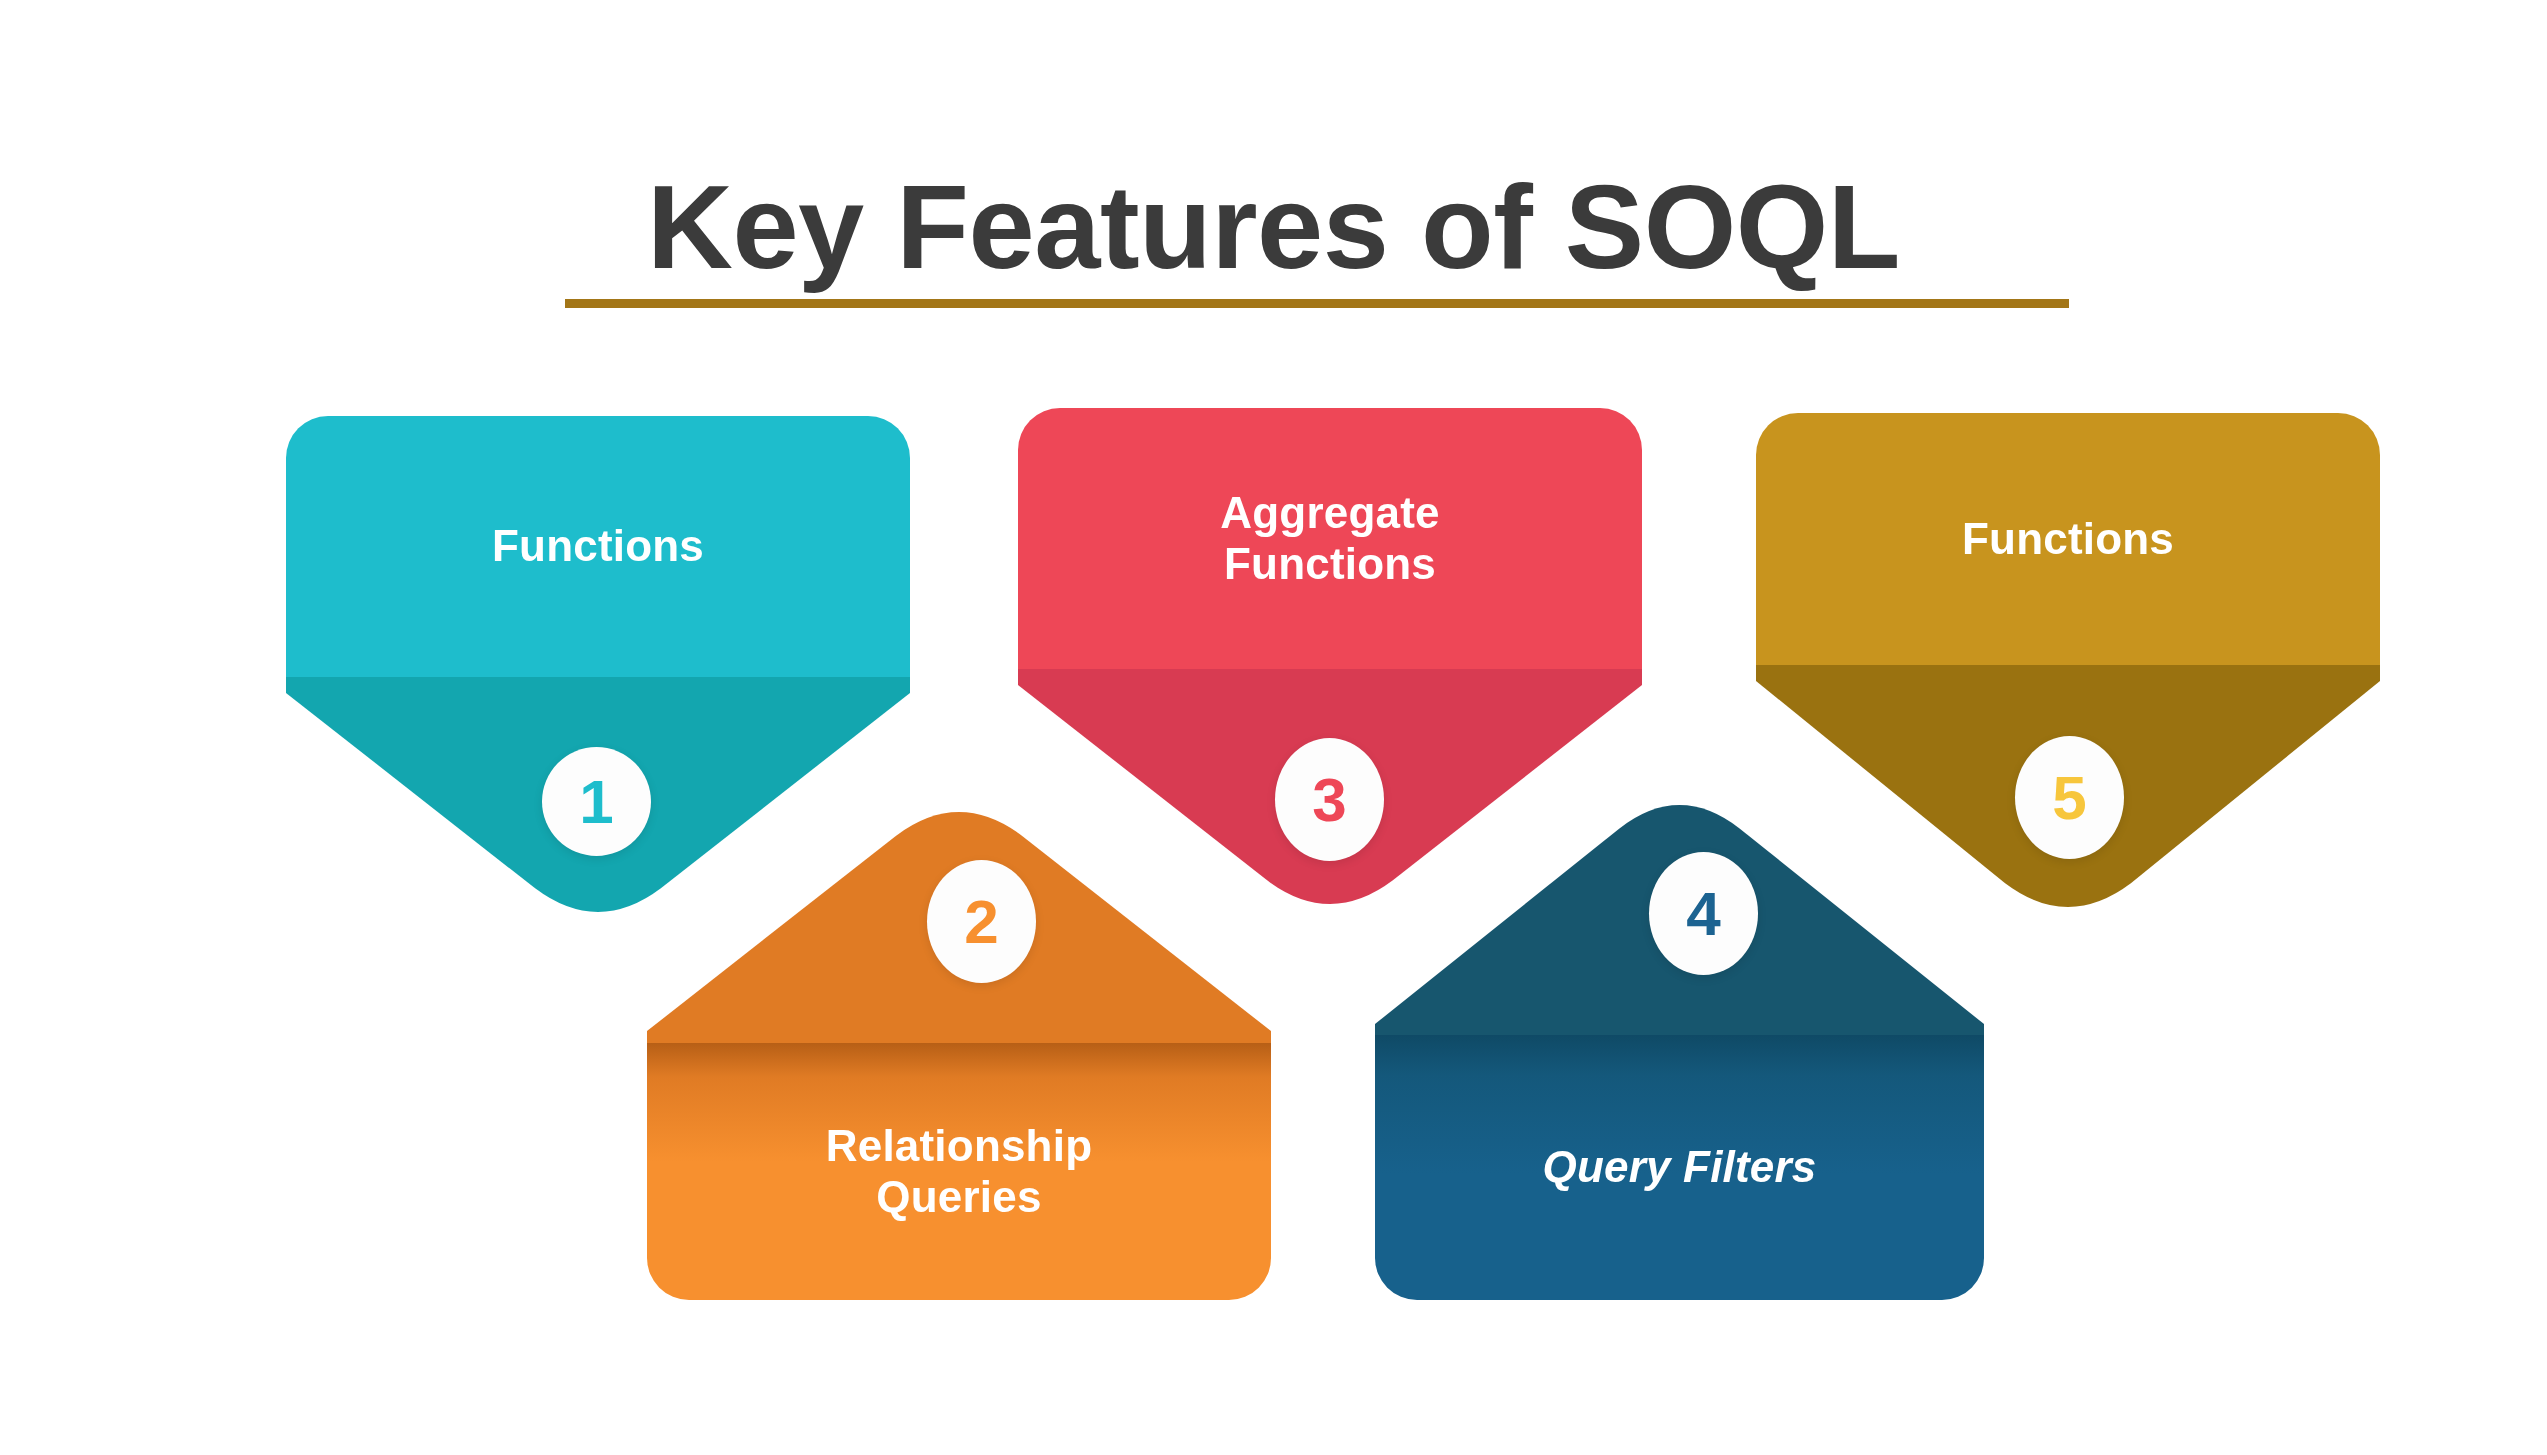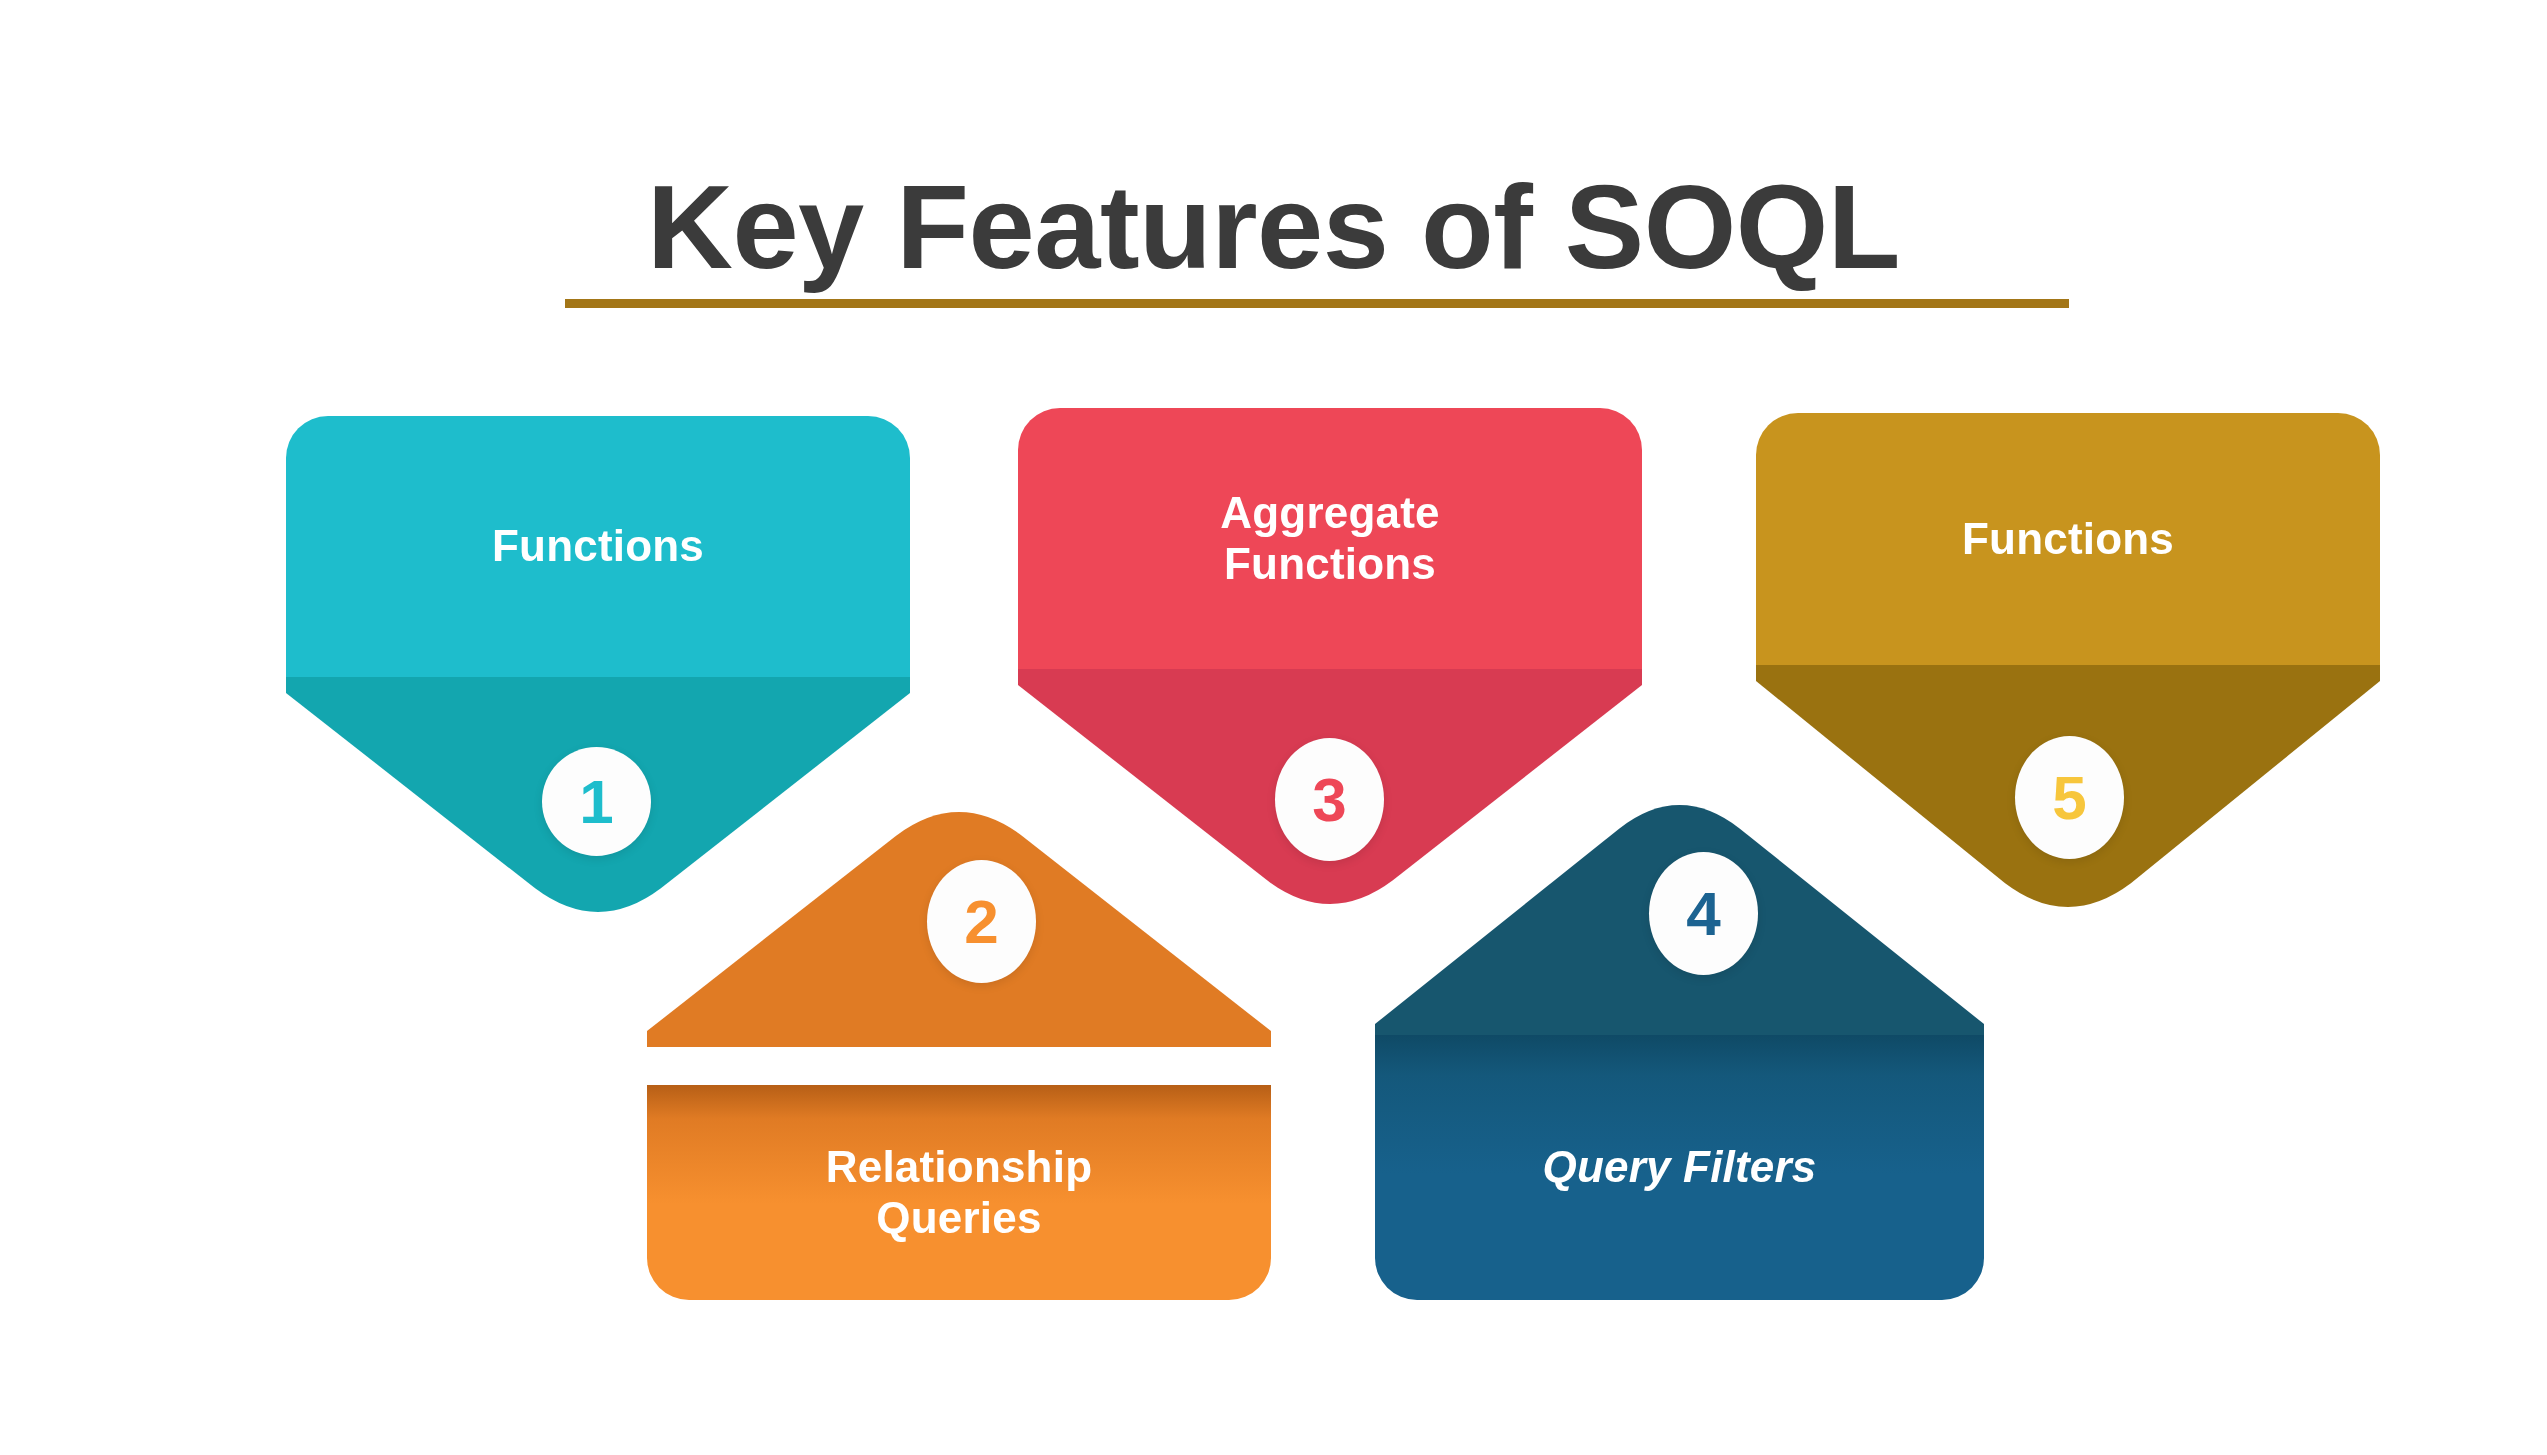--- a/index.html
+++ b/index.html
@@ -108,21 +108,21 @@
   .card.up .card-tri     { top: 0; }
   .card.up .card-rect    { bottom: 0; }
 
   
   #card-1 { left: 286px;  top: 416px;  width: 624px;  height: 499px; }
   #card-1 .card-rect { height: 261px; border-radius: 42px 42px 0 0; background: #1EBDCC; }
   #card-1 .card-tri  { top: 259px; height: 241px; }
 
   #card-2 { left: 647px;  top: 806px;  width: 624px;  height: 494px; }
   #card-2 .card-tri  { height: 241px; }
-  #card-2 .card-rect { height: 215px; border-radius: 0 0 42px 42px;
+  #card-2 .card-rect { height: 257px; border-radius: 0 0 42px 42px;
                        background: linear-gradient(to bottom, #B75F16 0px, #E07B24 34px, #F7902F 119px, #F7902F 100%); }
 
   #card-3 { left: 1018px; top: 408px;  width: 624px;  height: 499px; }
   #card-3 .card-rect { height: 261px; border-radius: 42px 42px 0 0; background: #EE4757; }
   #card-3 .card-tri  { top: 259px; height: 241px; }
 
   #card-4 { left: 1375px; top: 801px;  width: 609px;  height: 499px; }
   #card-4 .card-tri  { height: 237px; }
   #card-4 .card-rect { height: 265px; border-radius: 0 0 42px 42px;
                        background: linear-gradient(to bottom, #0F4A66 0px, #14587B 40px, #17618C 139px, #17618C 100%); font-style: italic; }

